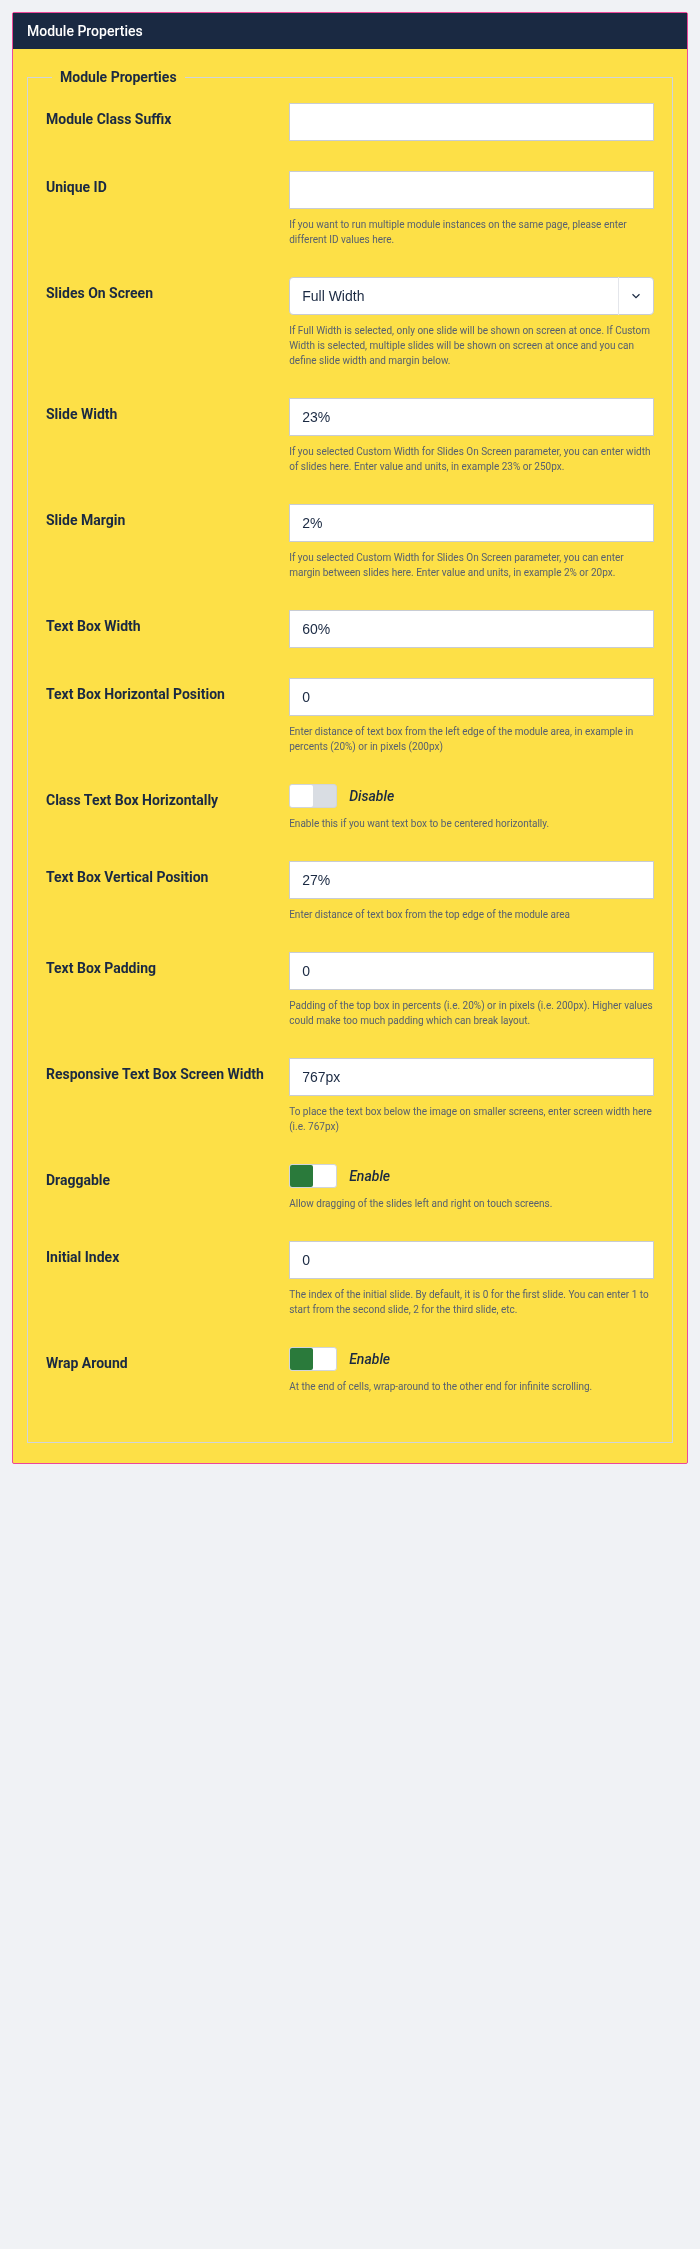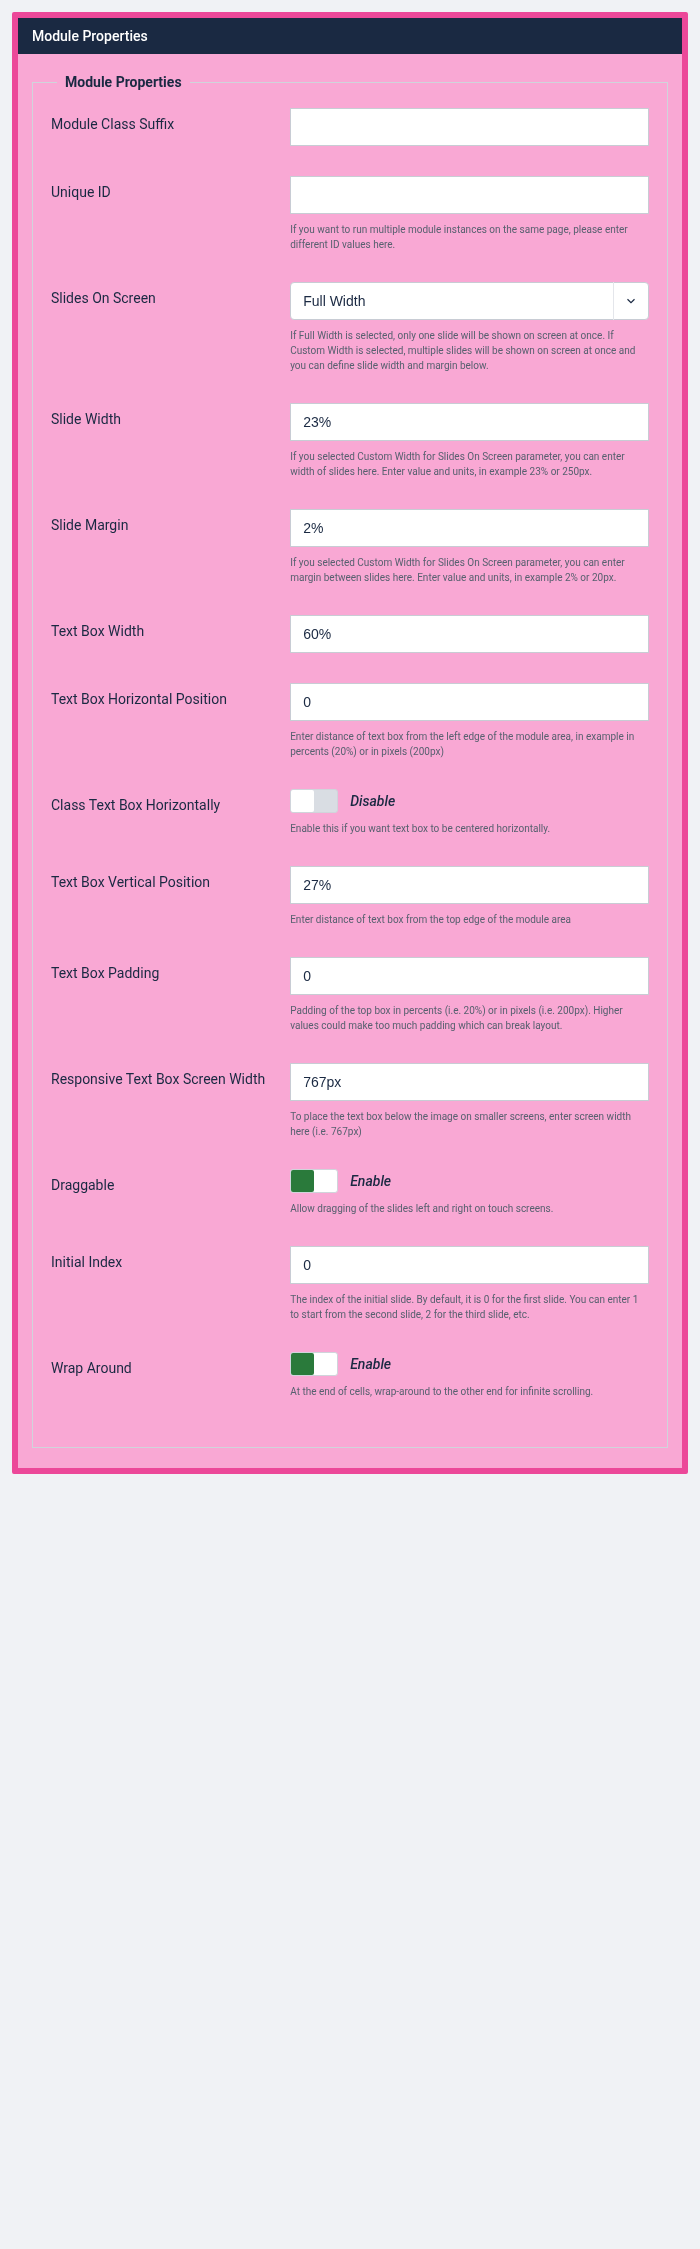--- a/index.html
+++ b/index.html
@@ -3,22 +3,22 @@
 <meta charset="utf-8">
 <style>
 * { box-sizing: border-box; margin: 0; padding: 0; }
 body {
   font-family: -apple-system, BlinkMacSystemFont, "Segoe UI", Roboto, Arial, sans-serif;
   background: #f0f2f5;
   padding: 12px;
   width: 700px;
 }
 .panel {
-  background: #f9a8d4;
-  border: 6px solid #ec4899;
+  background: #fde047;
+  border: 1px solid #ec4899;
   border-radius: 2px;
 }
 .header {
   background: #1a2942;
   color: #fff;
   padding: 10px 14px;
   font-size: 14px;
   font-weight: 500;
 }
 .body {
@@ -42,21 +42,21 @@
   margin-bottom: 30px;
 }
 .field-row:last-child {
 }
 .label-col {
   width: 40%;
   padding-right: 14px;
   padding-top: 8px;
   font-size: 14px;
   color: #1a2942;
-  font-weight: 400;
+  font-weight: 700;
 }
 .control-col {
   width: 60%;
 }
 input[type="text"] {
   width: 100%;
   height: 38px;
   border: 1px solid #c8ccd4;
   border-radius: 0;
   padding: 0 12px;

